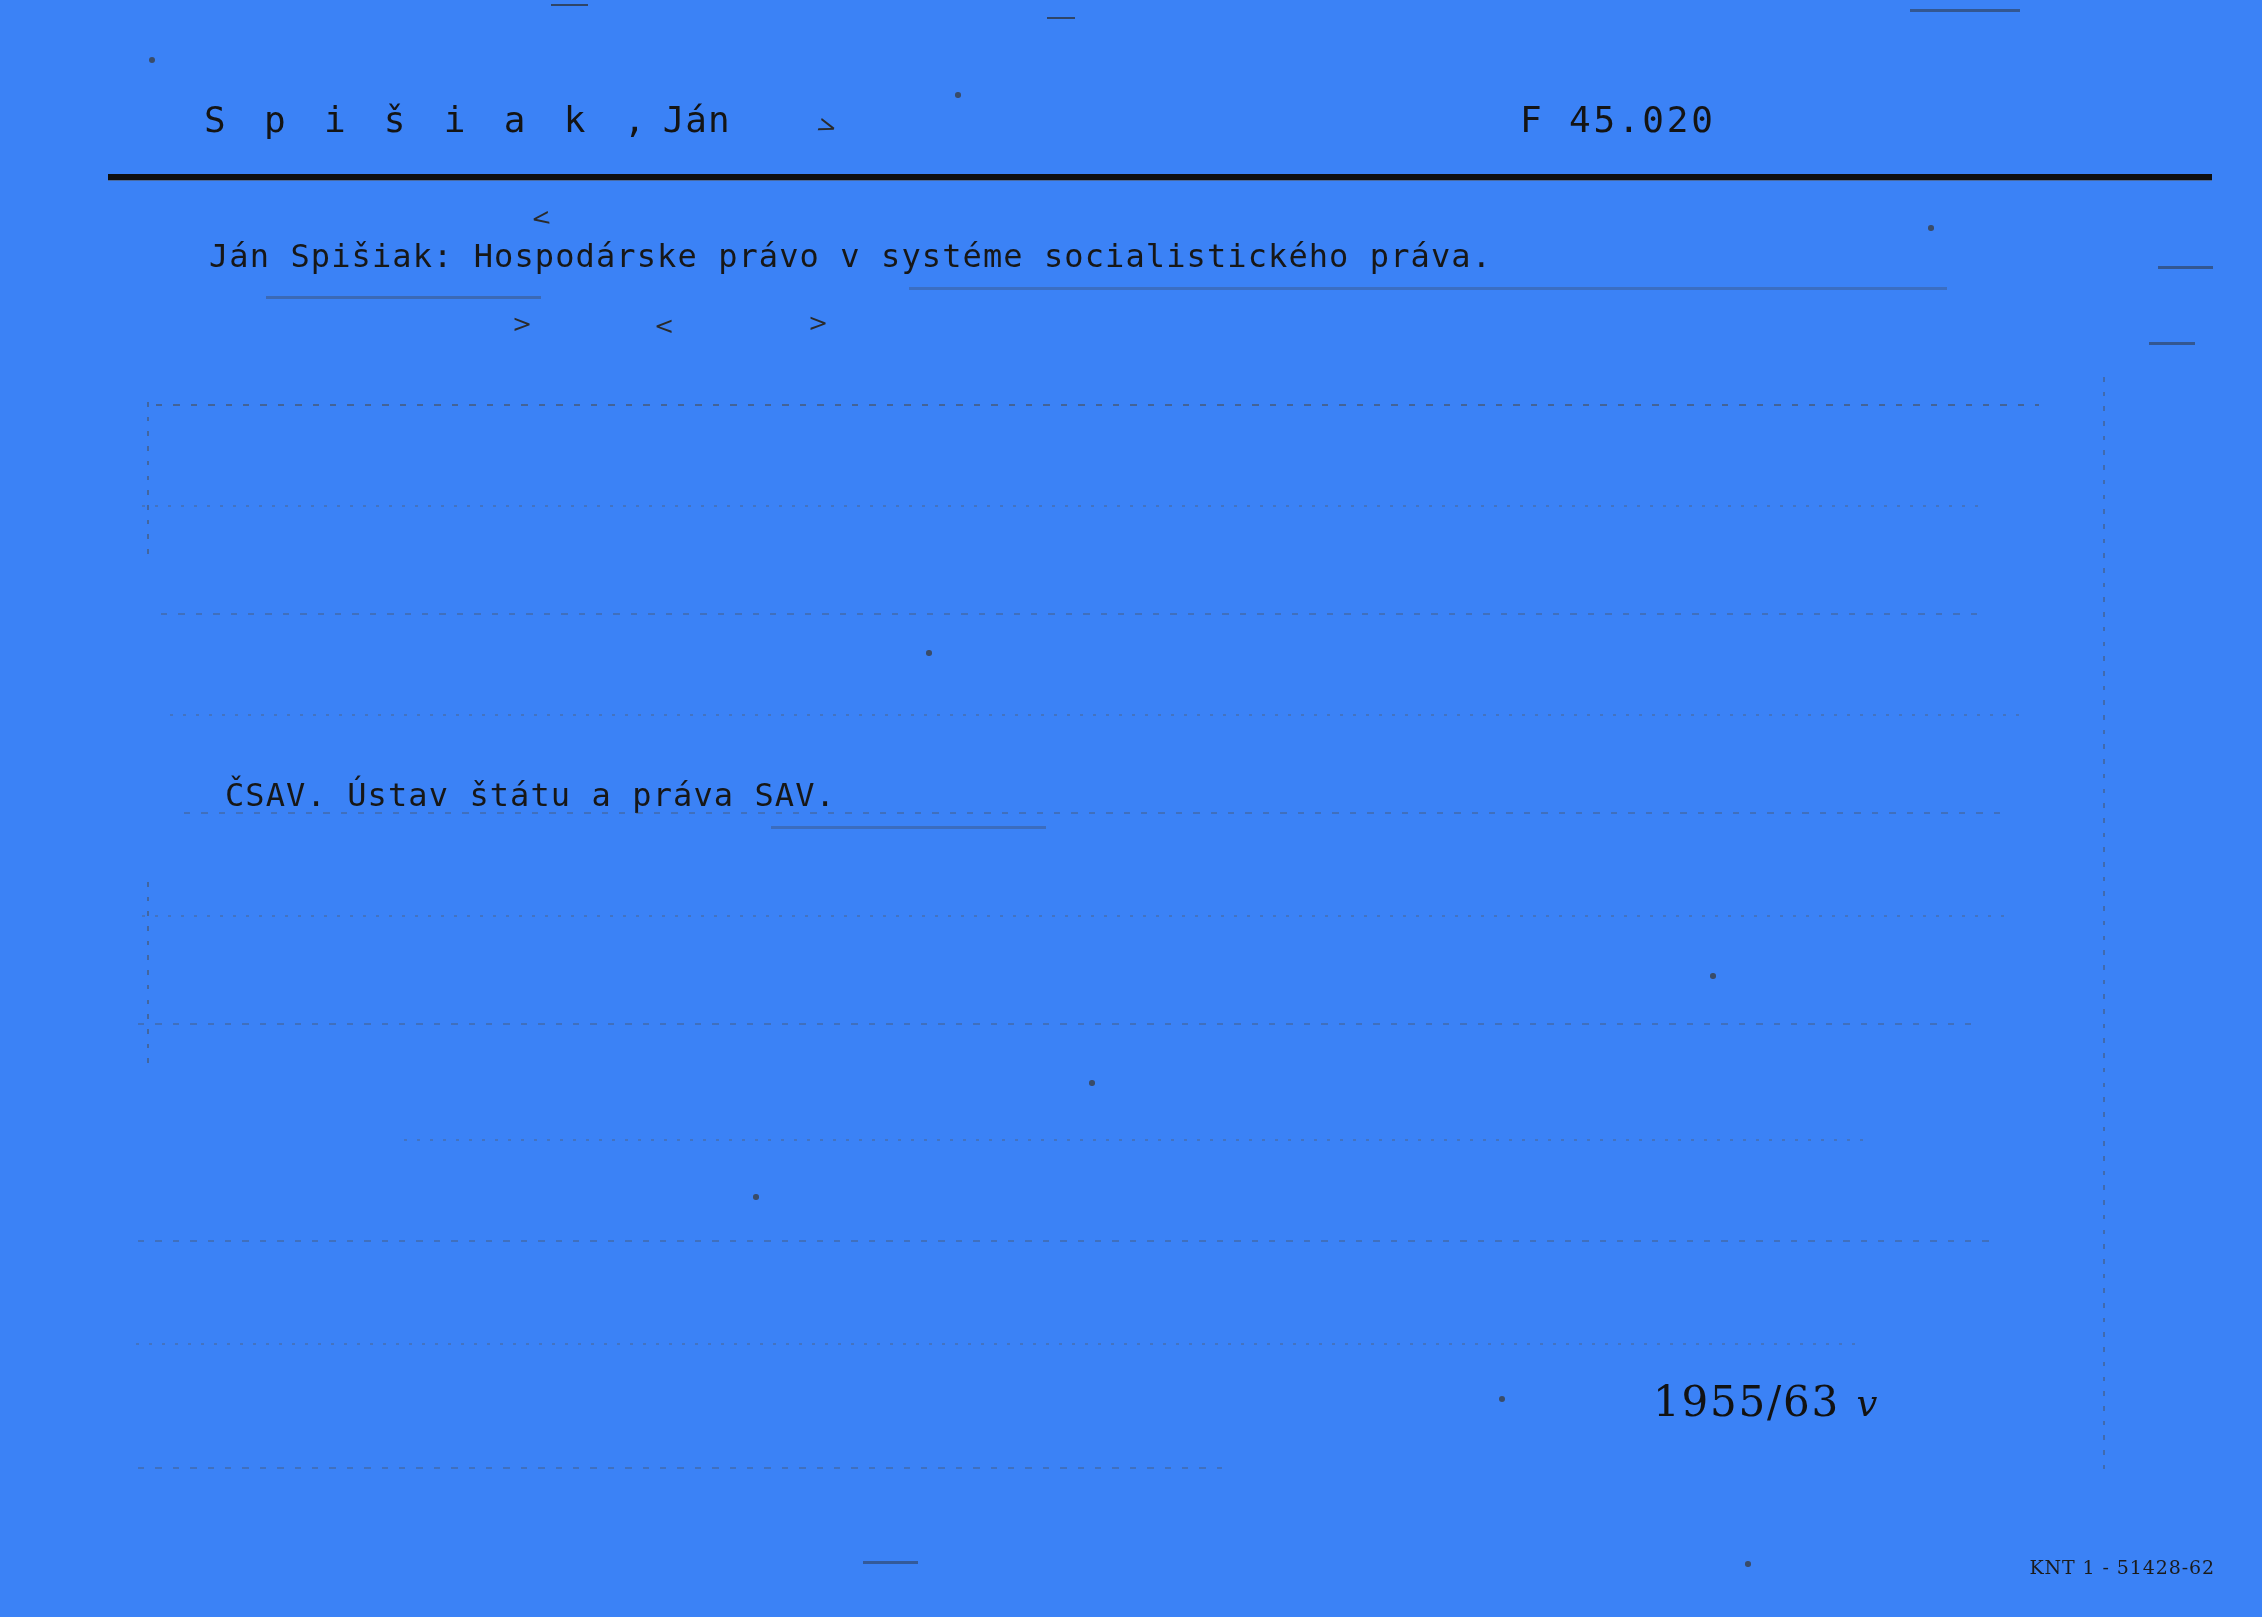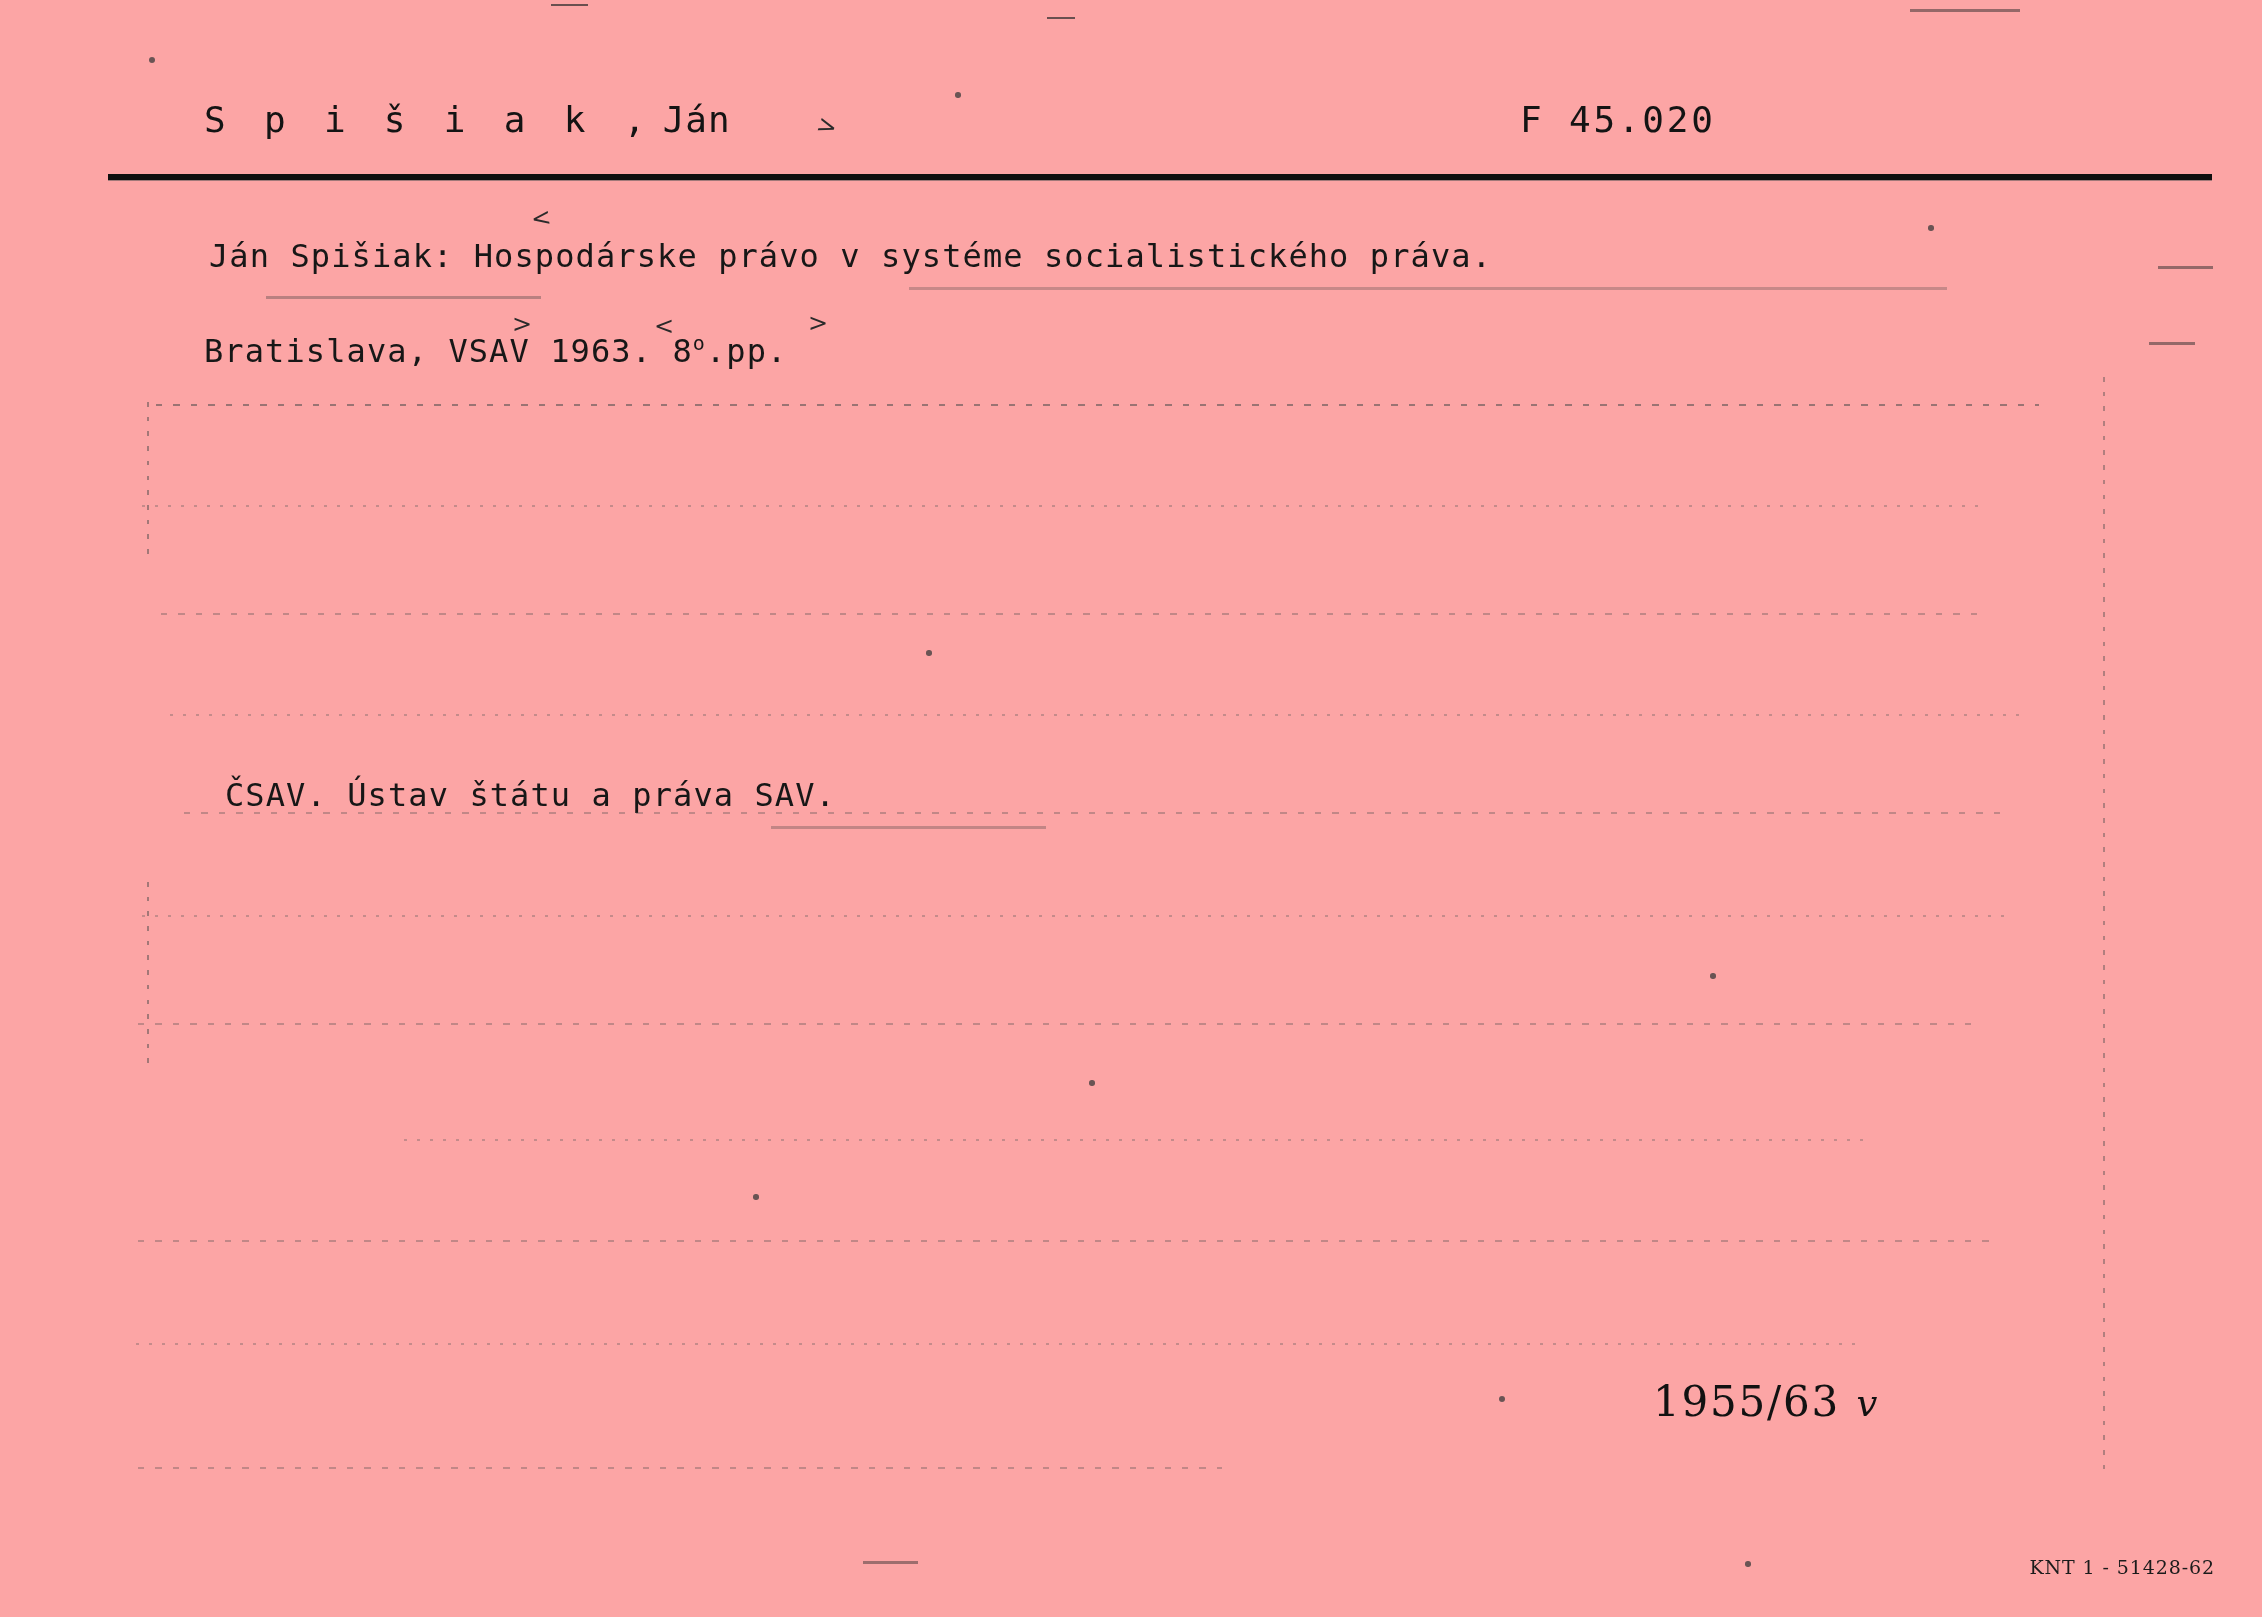--- a/index.html
+++ b/index.html
@@ -13,21 +13,21 @@
     position: relative;
     font-family: "DejaVu Sans Mono", monospace;
     color: #1a1a1a;
     overflow: hidden;
   }
 
   
   .card-scan {
     position: absolute;
     inset: 0;
-    background: #fca5a5;
+    background: #3b82f6;
   }
 
   
   .speckle {
     position: absolute;
     background: #3a3a3a;
     border-radius: 50%;
     opacity: .75;
   }
 
@@ -186,23 +186,20 @@
   <div class="rule-main"></div>
 
   <div class="tick-mark" style="left:817px; top:112px; transform:rotate(18deg);">&gt;</div>
   <div class="tick-mark" style="left:531px; top:204px; transform:rotate(-8deg);">&lt;</div>
   <div class="tick-mark" style="left:512px; top:310px;">&gt;</div>
   <div class="tick-mark" style="left:654px; top:312px;">&lt;</div>
   <div class="tick-mark" style="left:808px; top:309px;">&gt;</div>
 
   <div class="typed line-title">Ján Spišiak: Hospodárske právo v systéme socialistického práva.</div>
 
-  <div class="typed line-imprint">
-    <span>Bratislava, VSAV 1963. 8</span><span class="sup">o</span><span>.pp.</span>
-  </div>
 
   <div class="typed line-corp">ČSAV. Ústav štátu a práva SAV.</div>
 
   <div class="smudge" style="left:266px; top:296px; width:275px; opacity:.35;"></div>
   <div class="smudge" style="left:909px; top:287px; width:1038px; opacity:.28;"></div>
   <div class="smudge" style="left:771px; top:826px; width:275px; opacity:.3;"></div>
 
   <div class="accession">
     <span>1955/63</span><span class="tick">v</span>
   </div>

